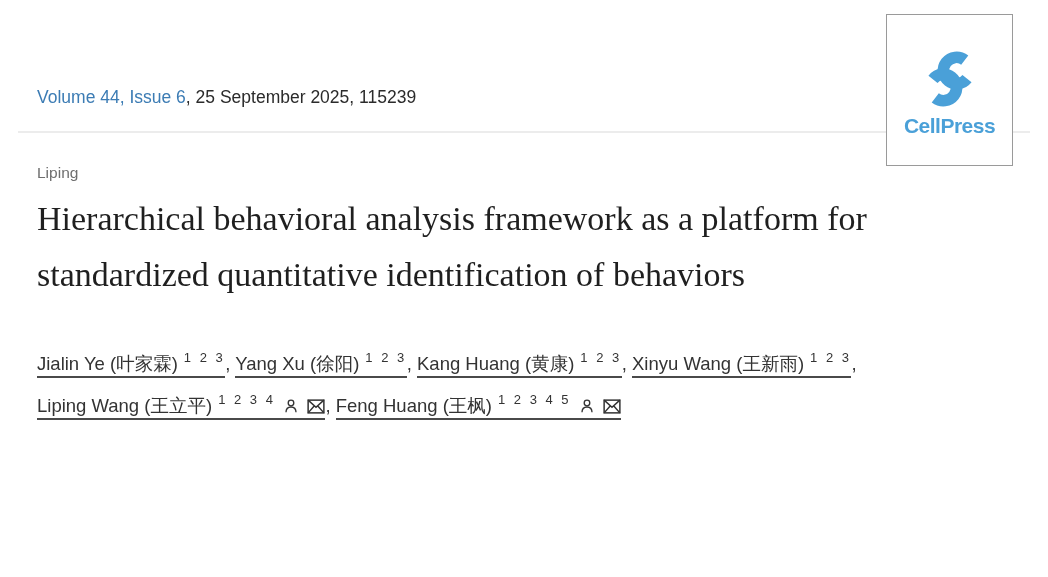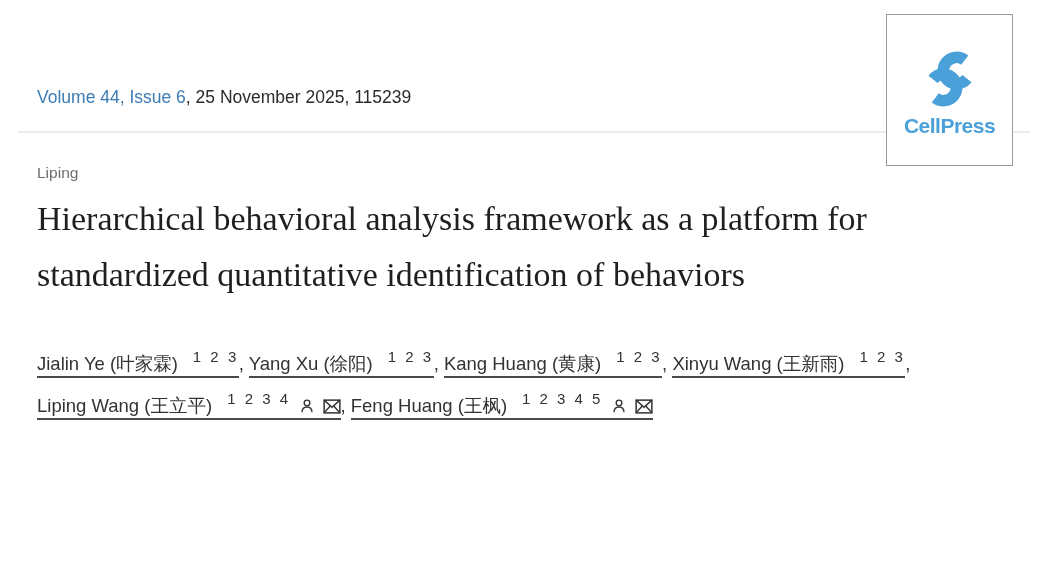--- a/index.html
+++ b/index.html
@@ -70,23 +70,23 @@
     line-height: 42px;
     color: var(--authorText, #333);
   }
   .author {
     border-bottom: 2px solid var(--underlineGray, #4a4a4a);
     padding-bottom: 2px;
     cursor: pointer;
     white-space: nowrap;
   }
   .author sup {
-    font-size: 15px;
+    font-size: 13px;
     letter-spacing: 2.5px;
-    margin-left: 15px;
+    margin-left: 6px;
     position: relative;
     top: -1px;
     vertical-align: super;
     line-height: 0;
   }
   .author-sep { border: none; }
   .author-icon { display: inline-block; vertical-align: -2px; margin-left: 8px; }
 </style>
 </head>
 <body>
@@ -98,21 +98,21 @@
       <g transform="rotate(38 40 40)">
         <path d="M40 11 a16 16 0 1 0 16 16" fill="none" stroke="#4aa0d8" stroke-width="14"></path>
         <path d="M40 69 a16 16 0 1 0 -16 -16" fill="none" stroke="#4aa0d8" stroke-width="14"></path>
       </g>
     </svg>
     <div class="cellpress-name">CellPress</div>
   </div>
 </div>
 
 <div class="issue-line">
-  <a class="issue-link">Volume 44, Issue 6</a><span>, 25 November 2025, 115239</span>
+  <a class="issue-link">Volume 44, Issue 6</a><span>, 25 September 2025, 115239</span>
 </div>
 
 <hr class="divider">
 
 <div class="article-label">Liping</div>
 
 <h1 class="article-title">Hierarchical behavioral analysis framework as a platform for standardized quantitative identification of behaviors</h1>
 
 <div class="author-list"><span class="author"><span>Jialin Ye (叶家霖)</span><sup>1 2 3</sup></span><span class="author-sep">, </span><span class="author"><span>Yang Xu (徐阳)</span><sup>1 2 3</sup></span><span class="author-sep">, </span><span class="author"><span>Kang Huang (黄康)</span><sup>1 2 3</sup></span><span class="author-sep">, </span><span class="author"><span>Xinyu Wang (王新雨)</span><sup>1 2 3</sup></span><span class="author-sep">, </span><span class="author"><span>Liping Wang (王立平)</span><sup>1 2 3 4</sup><svg class="author-icon" width="16" height="16" viewBox="0 0 24 24">
         <circle cx="12" cy="7.5" r="4.2" fill="none" stroke="#333" stroke-width="2"></circle>

